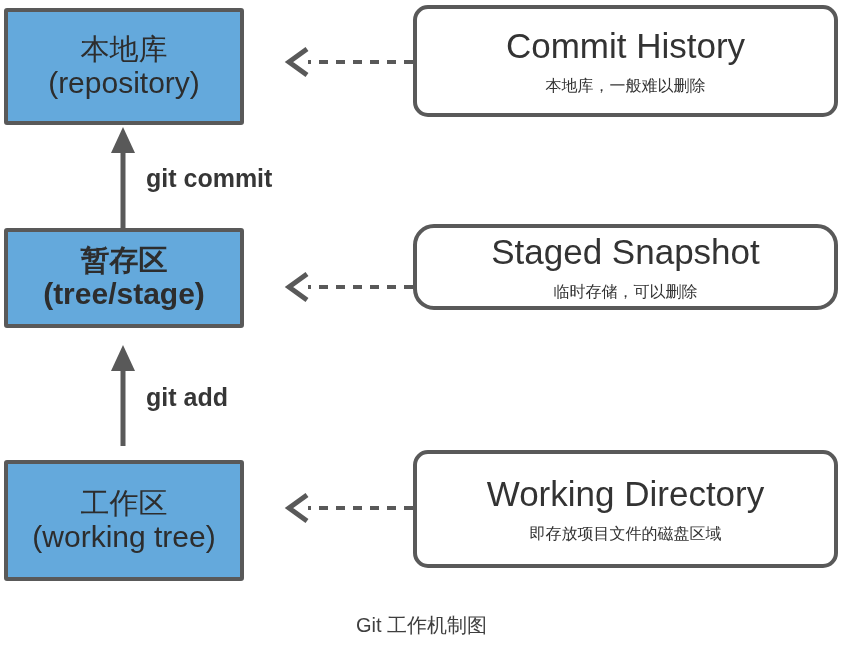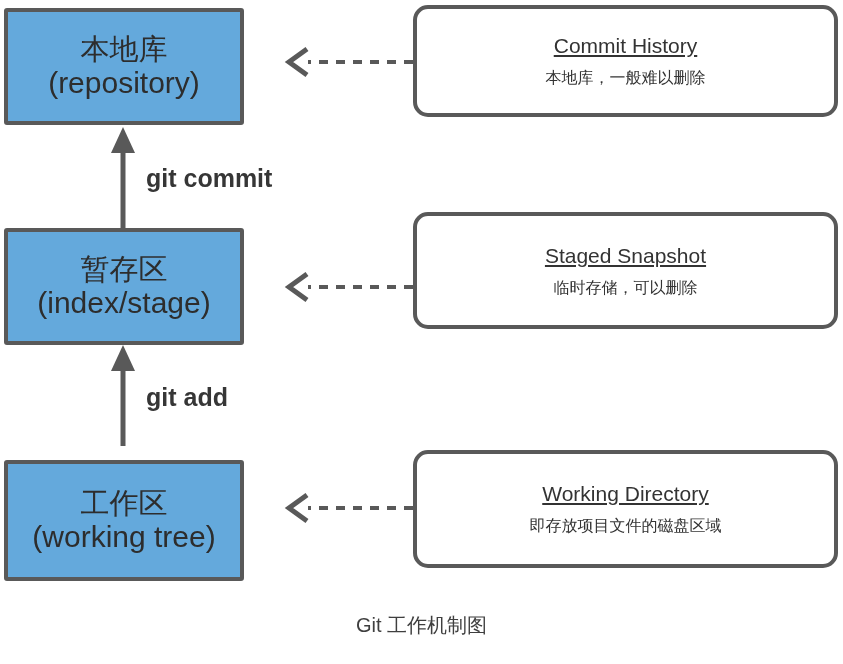--- a/index.html
+++ b/index.html
@@ -57,35 +57,34 @@
     border:4px solid var(--border);
     border-radius:15px;
     display:flex;
     flex-direction:column;
     justify-content:center;
     align-items:center;
     row-gap:11px;
     text-align:center;
   }
   .note-title{
-    font-size:21px;
+    font-size:35px;
     line-height:1.15;
     color:#333333;
-    text-decoration:underline;
   }
   .note-subtitle{
     font-size:16px;
     line-height:1.15;
     color:#333333;
   }
   .node-repository{top:8px;height:117px;}
-  .node-stage{top:228px;height:117px;}
+  .node-stage{top:228px;height:100px;font-weight:bold;}
   .node-working{top:460px;height:121px;}
   .note-commit-history{top:5px;height:112px;}
-  .note-staged-snapshot{top:212px;height:117px;}
+  .note-staged-snapshot{top:224px;height:86px;border-radius:21px;}
   .note-working-directory{top:450px;height:118px;}
   .edge-label{
     position:absolute;
     font-size:25px;
     font-weight:bold;
     color:#363636;
     white-space:nowrap;
   }
   .edge-label-commit{left:146px;top:164px;}
   .edge-label-add{left:146px;top:383px;}
@@ -122,21 +121,21 @@
     <polyline points="307,495 289,508 307,521" fill="none" stroke-width="5" stroke="#595959"></polyline>
   </svg>
 
   <div class="node node-repository">
     <div class="node-title">本地库</div>
     <div class="node-subtitle">(repository)</div>
   </div>
 
   <div class="node node-stage">
     <div class="node-title">暂存区</div>
-    <div class="node-subtitle">(index/stage)</div>
+    <div class="node-subtitle">(tree/stage)</div>
   </div>
 
   <div class="node node-working">
     <div class="node-title">工作区</div>
     <div class="node-subtitle">(working tree)</div>
   </div>
 
   <div class="note note-commit-history">
     <div class="note-title">Commit History</div>
     <div class="note-subtitle">本地库，一般难以删除</div>

